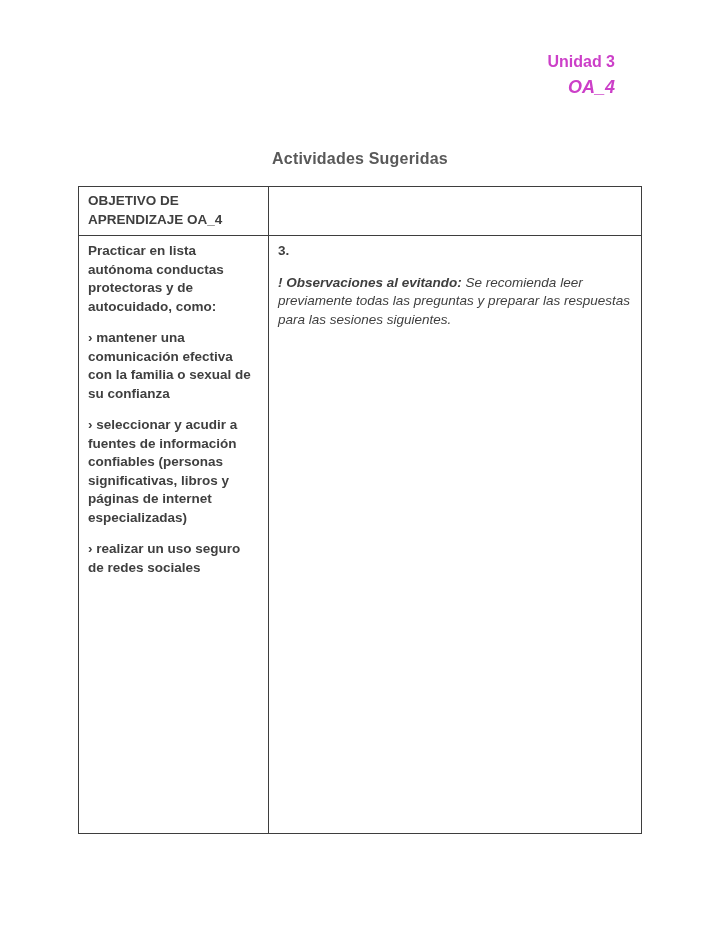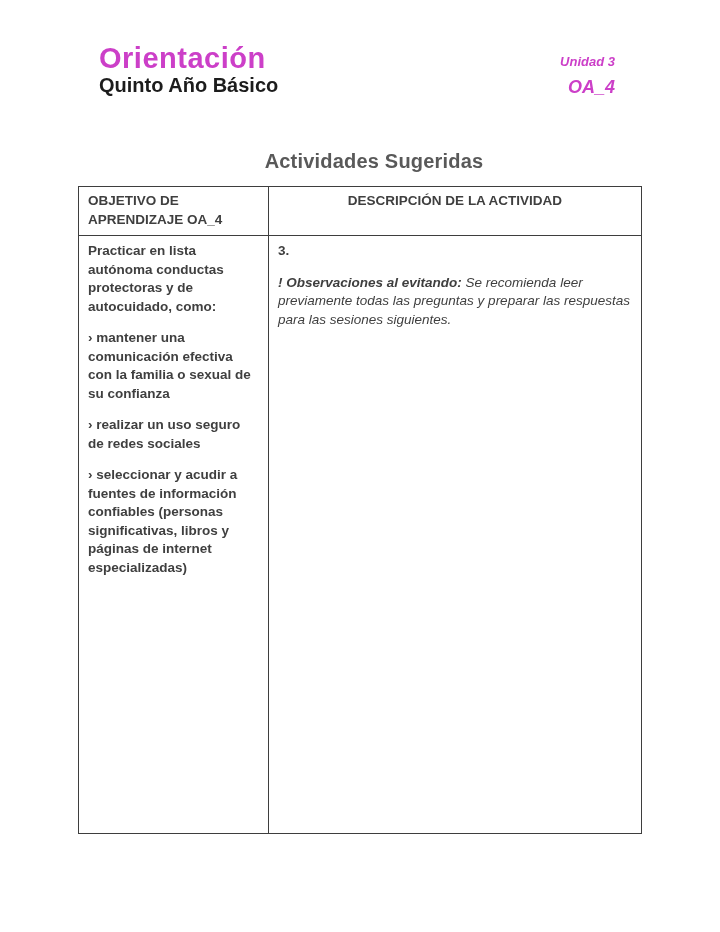--- a/index.html
+++ b/index.html
@@ -36,31 +36,31 @@
     line-height: 23px;
   }
   .header-right {
     position: absolute;
     top: 52px;
     right: 105px;
     text-align: right;
     color: #CC3FC8;
     font-weight: 700;
   }
-  .unit { font-size: 13px; line-height: 20px; font-style: italic; }
+  .unit { font-size: 16px; line-height: 20px; }
   .oa   { font-size: 18px; line-height: 20px; margin-top: 5px; font-style: italic; }
 
   
   .doc-title {
     position: absolute;
     top: 150px;
-    left: 92px;
+    left: 78px;
     width: 564px;
     text-align: center;
-    font-size: 20px;
+    font-size: 16px;
     font-weight: 700;
     color: #595959;
     letter-spacing: 0.2px;
   }
 
   
   .activity-table {
     position: absolute;
     left: 78px;
     top: 186px;
@@ -94,46 +94,41 @@
   .cell p { margin: 0 0 13px 0; }
   .activity-num { font-weight: 700; margin-bottom: 11px; }
   .note { font-style: italic; margin-top: 2px; }
   .note-label { font-weight: 700; }
 </style>
 </head>
 <body>
 
 <div class="page">
 
-  <div class="header-left">
-    <div class="subject">Orientación</div>
-    <div class="grade">Quinto Año Básico</div>
-  </div>
 
   <div class="header-right">
     <div class="unit">Unidad 3</div>
     <div class="oa">OA_4</div>
   </div>
 
   <div class="doc-title">Actividades Sugeridas</div>
 
   <div class="activity-table">
 
     <div class="trow head">
       <div class="cell c1">OBJETIVO DE APRENDIZAJE OA_4</div>
-      <div class="cell c2">DESCRIPCIÓN DE LA ACTIVIDAD</div>
     </div>
 
     <div class="trow body">
 
       <div class="cell c1">
         <p>Practicar en lista autónoma conductas protectoras y de autocuidado, como:</p>
         <p>› mantener una comunicación efectiva con la familia o sexual de su confianza</p>
+        <p>› seleccionar y acudir a fuentes de información confiables (personas significativas, libros y páginas de internet especializadas)</p>
         <p>› realizar un uso seguro de redes sociales</p>
-        <p>› seleccionar y acudir a fuentes de información confiables (personas significativas, libros y páginas de internet especializadas)</p>
       </div>
 
       <div class="cell c2">
         <p class="activity-num">3.</p>
         <p class="note">
           <span class="note-label">! Observaciones al evitando:</span>
           <span>Se recomienda leer previamente todas las preguntas y preparar las respuestas para las sesiones siguientes.</span>
         </p>
       </div>
 

